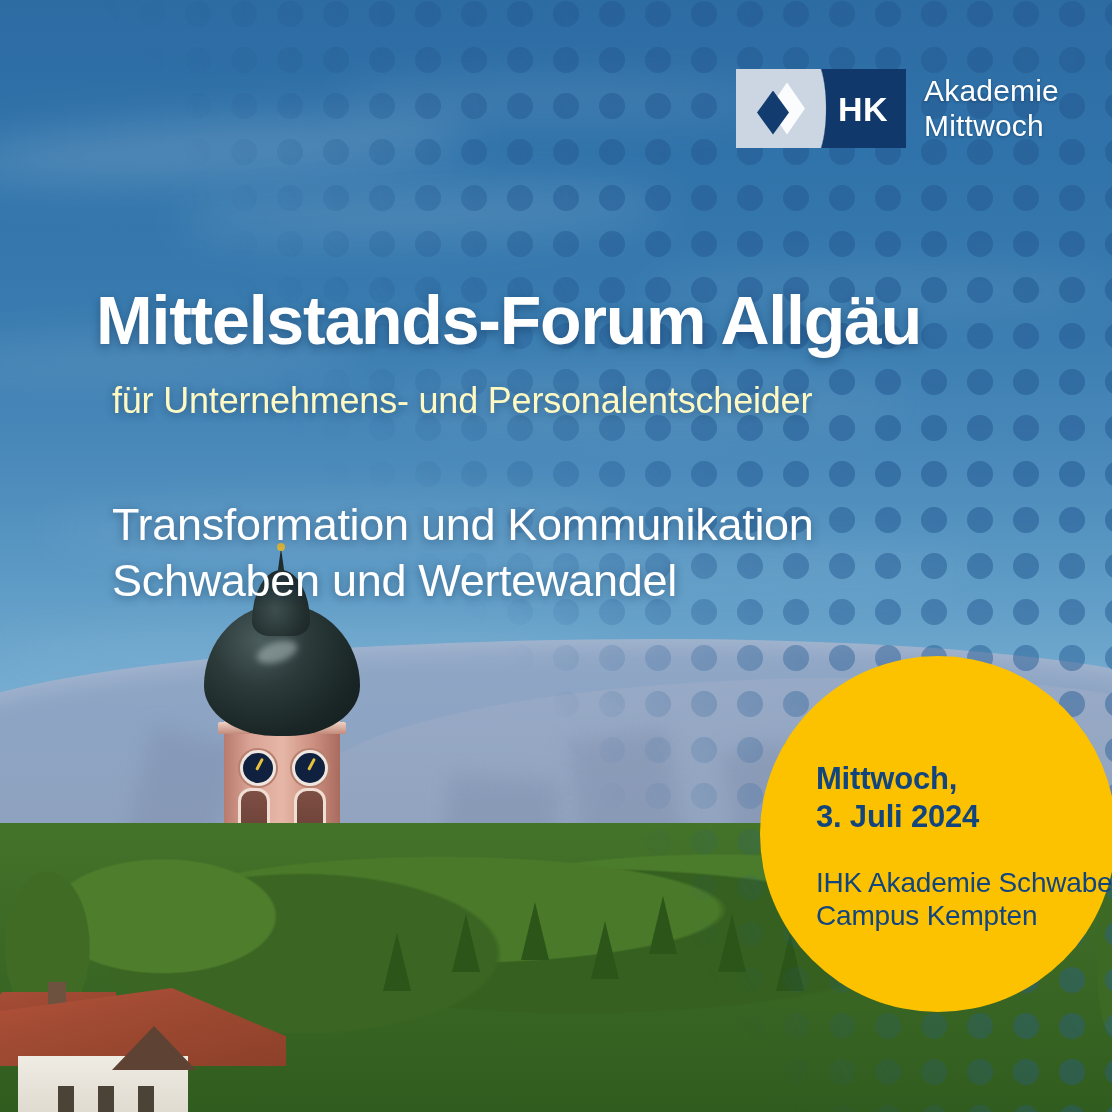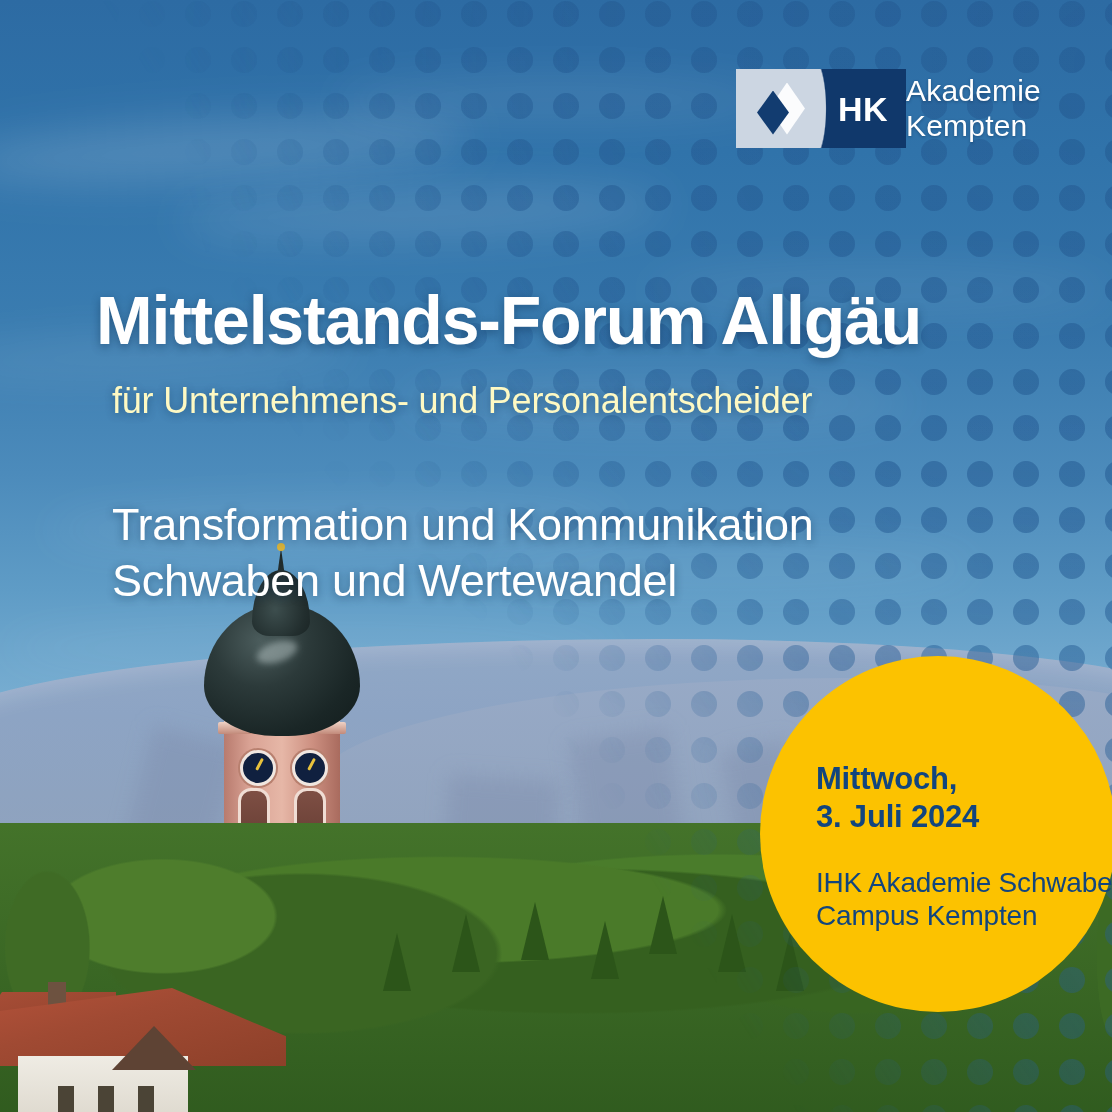--- a/index.html
+++ b/index.html
@@ -256,21 +256,21 @@
   .logo-right {
     width: 78px; background: #10386b;
     display:flex; align-items:center; justify-content:flex-start;
     padding-left: 2px;
   }
   .logo-ihk {
     color:#fff; font-weight: 700; font-size: 34px; letter-spacing: 0.5px;
     font-family: "Liberation Sans", sans-serif; line-height:1;
   }
   .logo-words {
-    color:#ffffff; font-size: 30px; line-height: 1.14;
+    margin-left: 18px; color:#ffffff; font-size: 30px; line-height: 1.14;
     font-weight: 400; letter-spacing: .2px; align-self: center;
     text-shadow: 0 1px 3px rgba(10,40,70,.45);
   }
 
   
   .headline {
     position:absolute; left: 96px; top: 286px;
     color:#ffffff; font-size: 68px; font-weight: 700;
     letter-spacing: -1.2px; line-height: 1.02;
     text-shadow: 0 3px 10px rgba(12,45,80,.45);
@@ -389,21 +389,21 @@
           <div class="d-white"></div>
           <div class="d-navy"></div>
         </div>
       </div>
       <div class="logo-right">
         <span class="logo-ihk">IHK</span>
       </div>
     </div>
     <div class="logo-words">
       <div>Akademie</div>
-      <div>Kempten</div>
+      <div>Mittwoch</div>
     </div>
   </div>
 
   <div class="headline">Mittelstands-Forum Allgäu</div>
   <div class="subhead">für Unternehmens- und Personalentscheider</div>
 
   <div class="body-lines">
     <div>Transformation und Kommunikation</div>
     <div>Schwaben und Wertewandel</div>
   </div>

